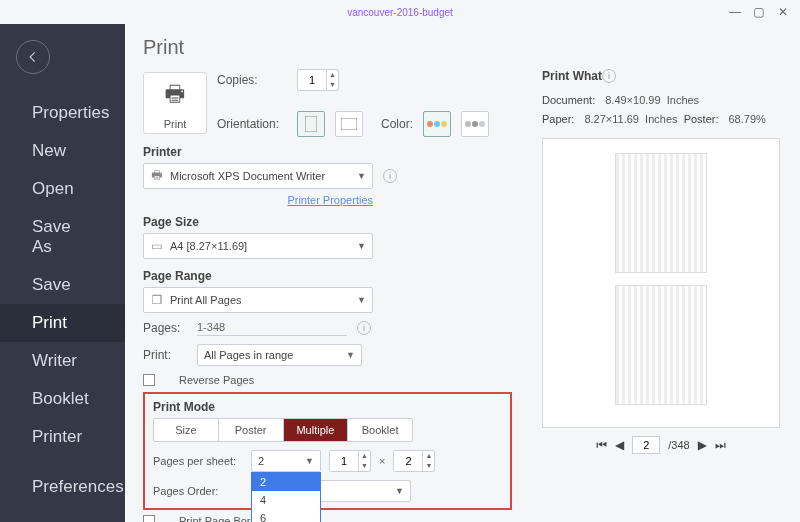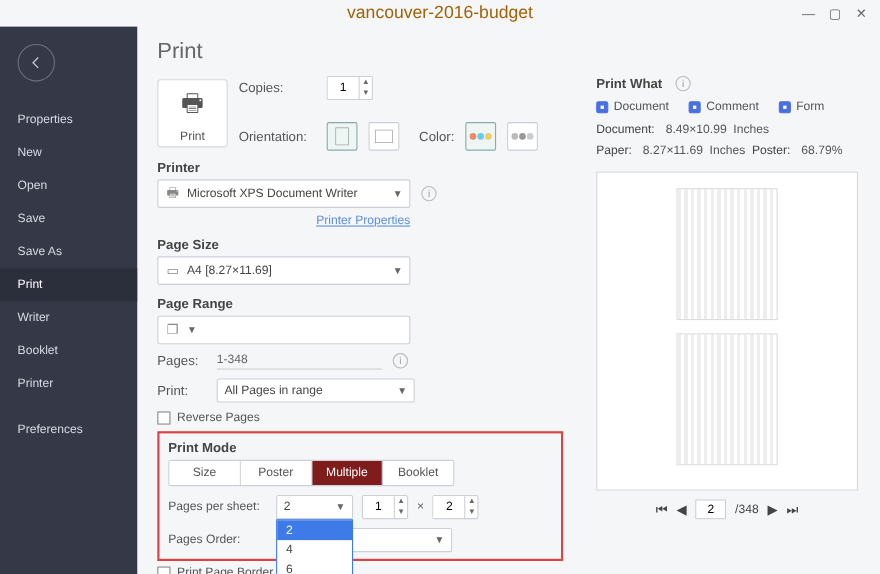--- a/index.html
+++ b/index.html
@@ -1,26 +1,26 @@
 <!DOCTYPE html>
 <html><head>
 <meta charset="utf-8">
 <style>
 *{box-sizing:border-box;margin:0;padding:0;font-family:"Segoe UI",Arial,sans-serif}
 body{width:800px;height:522px;overflow:hidden;background:#f5f6f7;font-size:12px;color:#333}
 .titlebar{height:24px;background:#f5f6f7;display:flex;align-items:center;justify-content:center;position:relative}
-.titlebar .title{font-size:16px;color:#a16207}
+.titlebar .title{font-size:10px;color:#8b5cf6}
 .titlebar .controls{position:absolute;right:6px;top:0;display:flex;gap:2px;align-items:center;height:24px}
 .titlebar .controls span{width:22px;text-align:center;font-size:12px;color:#666;cursor:pointer}
 .app{display:flex;height:498px}
 .sidebar{width:125px;background:#343847;color:#aeb3c2;display:flex;flex-direction:column;padding-top:8px}
 .back-btn{width:34px;height:34px;border:1px solid #6b6f80;border-radius:50%;display:flex;align-items:center;justify-content:center;margin:8px 0 12px 16px;color:#c8cbd6}
 .back-btn svg{width:14px;height:14px}
 .nav{display:flex;flex-direction:column;margin-top:8px}
-.nav-item{padding:9px 16px;font-size:11px;color:#d7dae3;cursor:pointer;position:relative}
+.nav-item{padding:9px 32px;font-size:17px;color:#d7dae3;cursor:pointer;position:relative}
 .nav-item.active{background:#2b2e3b;color:#fff}
 .nav-item.active::after{content:"";position:absolute;right:-8px;top:50%;transform:translateY(-50%);border:8px solid transparent;border-left-color:#2b2e3b}
 .nav-sep{height:12px}
 .main{flex:1;background:#f5f6f7;padding:12px 20px 10px 18px;overflow:hidden;position:relative}
 h1.page-title{font-size:20px;font-weight:400;color:#666;margin-bottom:10px}
 .cols{display:flex;gap:30px}
 .left{width:370px}
 .right{flex:1}
 .row{display:flex;align-items:center;gap:10px;margin-bottom:8px}
 .label{color:#555;font-size:12px}
@@ -38,36 +38,36 @@
 .color-btn.sel{border-color:#8aa;background:#eef6f4}
 .dots{display:flex;gap:1px}
 .dot{width:6px;height:6px;border-radius:50%}
 .select{display:flex;align-items:center;border:1px solid #ccd0d6;background:#fff;border-radius:2px;height:26px;padding:0 6px;gap:6px;position:relative}
 .select .icon{color:#888;width:14px;text-align:center}
 .select .val{flex:1;font-size:11px;color:#444}
 .select .chev{color:#666;font-size:9px}
 .link{color:#5b8fe0;font-size:11px;text-decoration:underline;cursor:pointer}
 .input-flat{border:0;border-bottom:1px solid #ccd0d6;background:transparent;font-size:11px;color:#666;padding:2px 0;width:150px;outline:none}
 .info-icon{width:14px;height:14px;border:1px solid #bbb;border-radius:50%;display:inline-flex;align-items:center;justify-content:center;font-size:9px;color:#999}
-.checkbox{display:flex;align-items:center;gap:6px;font-size:11px;color:#555;margin:5px 0}
+.checkbox{display:flex;align-items:center;gap:24px;font-size:11px;color:#555;margin:5px 0}
 .checkbox .box{width:12px;height:12px;border:1px solid #888;background:#fff;display:flex;align-items:center;justify-content:center}
 .print-mode{border:2px solid #d94545;padding:6px 8px;margin-top:6px}
 .tabs{display:flex;border:1px solid #ccd0d6;border-radius:2px;overflow:hidden;width:260px}
 .tab{flex:1;text-align:center;padding:5px 0;font-size:11px;color:#555;border-right:1px solid #ccd0d6;cursor:pointer;background:#fff}
 .tab:last-child{border-right:0}
 .tab.active{background:#7f1d1d;color:#fff}
 .pps-row{display:flex;align-items:center;gap:8px;margin-top:8px}
 .pps-label{width:90px;font-size:11px;color:#555}
 .dropdown{position:relative}
 .dropdown .select{height:22px;width:70px}
 .dd-list{position:absolute;top:22px;left:0;width:70px;border:1px solid #3e7ae8;background:#fff;z-index:10}
 .dd-list .opt{padding:3px 8px;font-size:11px;color:#444;cursor:pointer}
 .dd-list .opt.sel{background:#3e7ae8;color:#fff}
 .times{font-size:11px;color:#666}
-.preview-head{display:flex;align-items:center;gap:12px;margin-bottom:8px}
+.preview-head{display:flex;align-items:center;gap:0;margin-bottom:8px}
 .radio-row{display:flex;gap:18px;margin:6px 0}
 .radio{display:flex;align-items:center;gap:5px;font-size:11px;color:#555}
 .radio .r{width:11px;height:11px;border:1px solid #4a6fe0;border-radius:2px;background:#4a6fe0;display:flex;align-items:center;justify-content:center}
 .radio .r::after{content:"";width:3px;height:3px;background:#fff}
 .meta{font-size:11px;color:#555;line-height:1.7}
 .meta .k{color:#444;margin-right:10px}
 .preview-box{border:1px solid #d6d8dc;background:#fff;width:238px;height:290px;margin-top:10px;padding:14px;display:flex;flex-direction:column;gap:12px;align-items:center}
 .pg{width:92px;height:120px;border:1px solid #ddd;background:repeating-linear-gradient(90deg,#eee 0 3px,#fff 3px 6px)}
 .pg-row{display:flex;gap:14px}
 .pager{display:flex;align-items:center;justify-content:center;gap:8px;margin-top:8px;font-size:11px;color:#444}
@@ -90,22 +90,22 @@
   <div class="sidebar">
     <div class="back-btn">
       <svg viewBox="0 0 24 24">
           <path d="M15 4l-8 8 8 8" fill="none" stroke="currentColor" stroke-width="2"></path>
         </svg>
     </div>
     <div class="nav">
       <div class="nav-item"><span>Properties</span></div>
       <div class="nav-item"><span>New</span></div>
       <div class="nav-item"><span>Open</span></div>
+      <div class="nav-item"><span>Save As</span></div>
       <div class="nav-item"><span>Save</span></div>
-      <div class="nav-item"><span>Save As</span></div>
       <div class="nav-item active"><span>Print</span></div>
       <div class="nav-item"><span>Writer</span></div>
       <div class="nav-item"><span>Booklet</span></div>
       <div class="nav-item"><span>Printer</span></div>
       <div class="nav-sep"></div>
       <div class="nav-item"><span>Preferences</span></div>
     </div>
   </div>
 
   <div class="main">
@@ -174,30 +174,31 @@
         <div class="section-title">Page Size</div>
         <div class="select" style="width:230px">
           <span class="icon">▭</span>
           <span class="val">A4 [8.27×11.69]</span>
           <span class="chev">▼</span>
         </div>
 
         <div class="section-title" style="margin-top:10px">Page Range</div>
         <div class="select" style="width:230px">
           <span class="icon">❐</span>
+          <span class="val">Print All Pages</span>
           <span class="chev">▼</span>
         </div>
         <div class="row" style="margin-top:6px">
           <span class="label" style="width:44px">Pages:</span>
           <input class="input-flat" value="1-348" style="">
           <span class="info-icon">i</span>
         </div>
         <div class="row">
           <span class="label" style="width:44px">Print:</span>
-          <div class="select" style="width:180px;height:22px">
+          <div class="select" style="width:165px;height:22px">
             <span class="val">All Pages in range</span>
             <span class="chev">▼</span>
           </div>
         </div>
         <div class="checkbox">
             <span class="box"></span>
             <span>Reverse Pages</span>
           </div>
 
         <div class="print-mode">
@@ -253,34 +254,20 @@
             <span>Print Page Border</span>
           </div>
 
       </div>
 
       <div class="right">
         <div class="preview-head">
           <span class="section-title" style="margin:0">Print What</span>
           <span class="info-icon">i</span>
         </div>
-        <div class="radio-row">
-          <div class="radio">
-              <span class="r"></span>
-              <span>Document</span>
-            </div>
-          <div class="radio">
-              <span class="r"></span>
-              <span>Comment</span>
-            </div>
-          <div class="radio">
-              <span class="r"></span>
-              <span>Form</span>
-            </div>
-        </div>
         <div class="meta">
           <span class="k">Document:</span><span>8.49×10.99</span>&nbsp;&nbsp;<span>Inches</span><br>
           <span class="k">Paper:</span><span>8.27×11.69</span>&nbsp;&nbsp;<span>Inches</span>&nbsp;&nbsp;<span class="k">Poster:</span><span>68.79%</span>
         </div>
         <div class="preview-box">
           <div class="pg-row">
               <div class="pg"></div>
             </div>
           <div class="pg-row">
               <div class="pg"></div>

